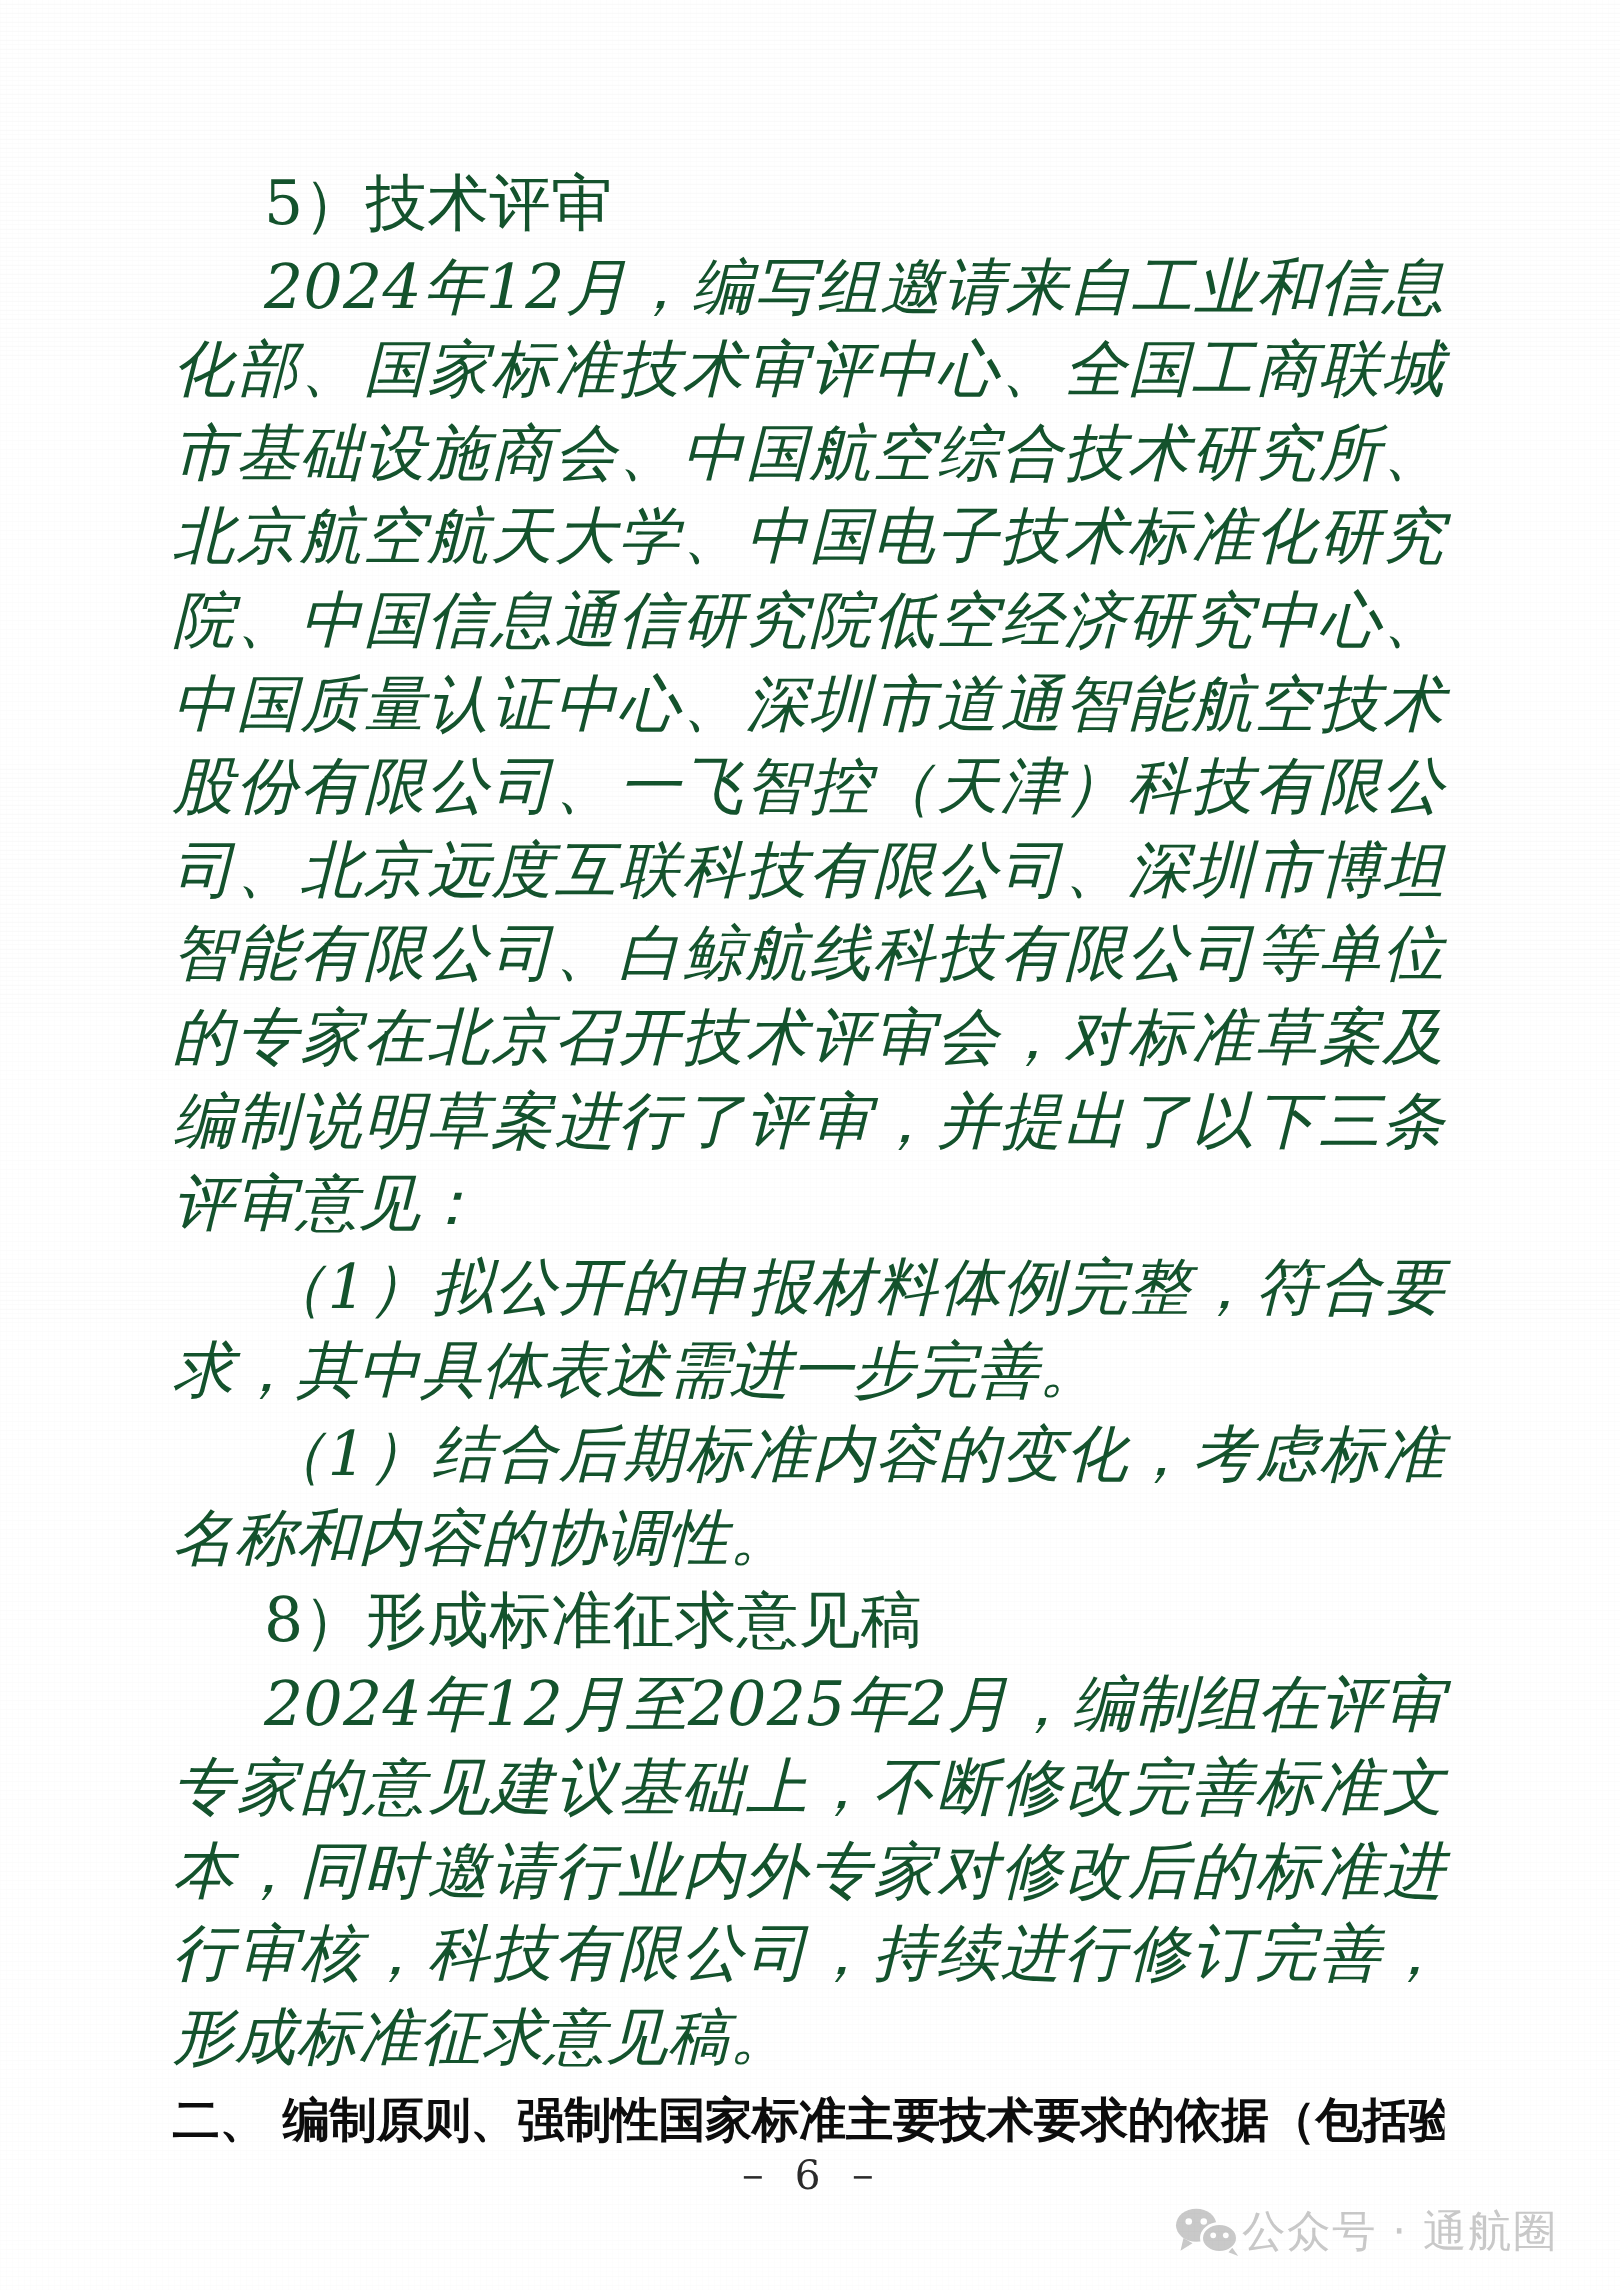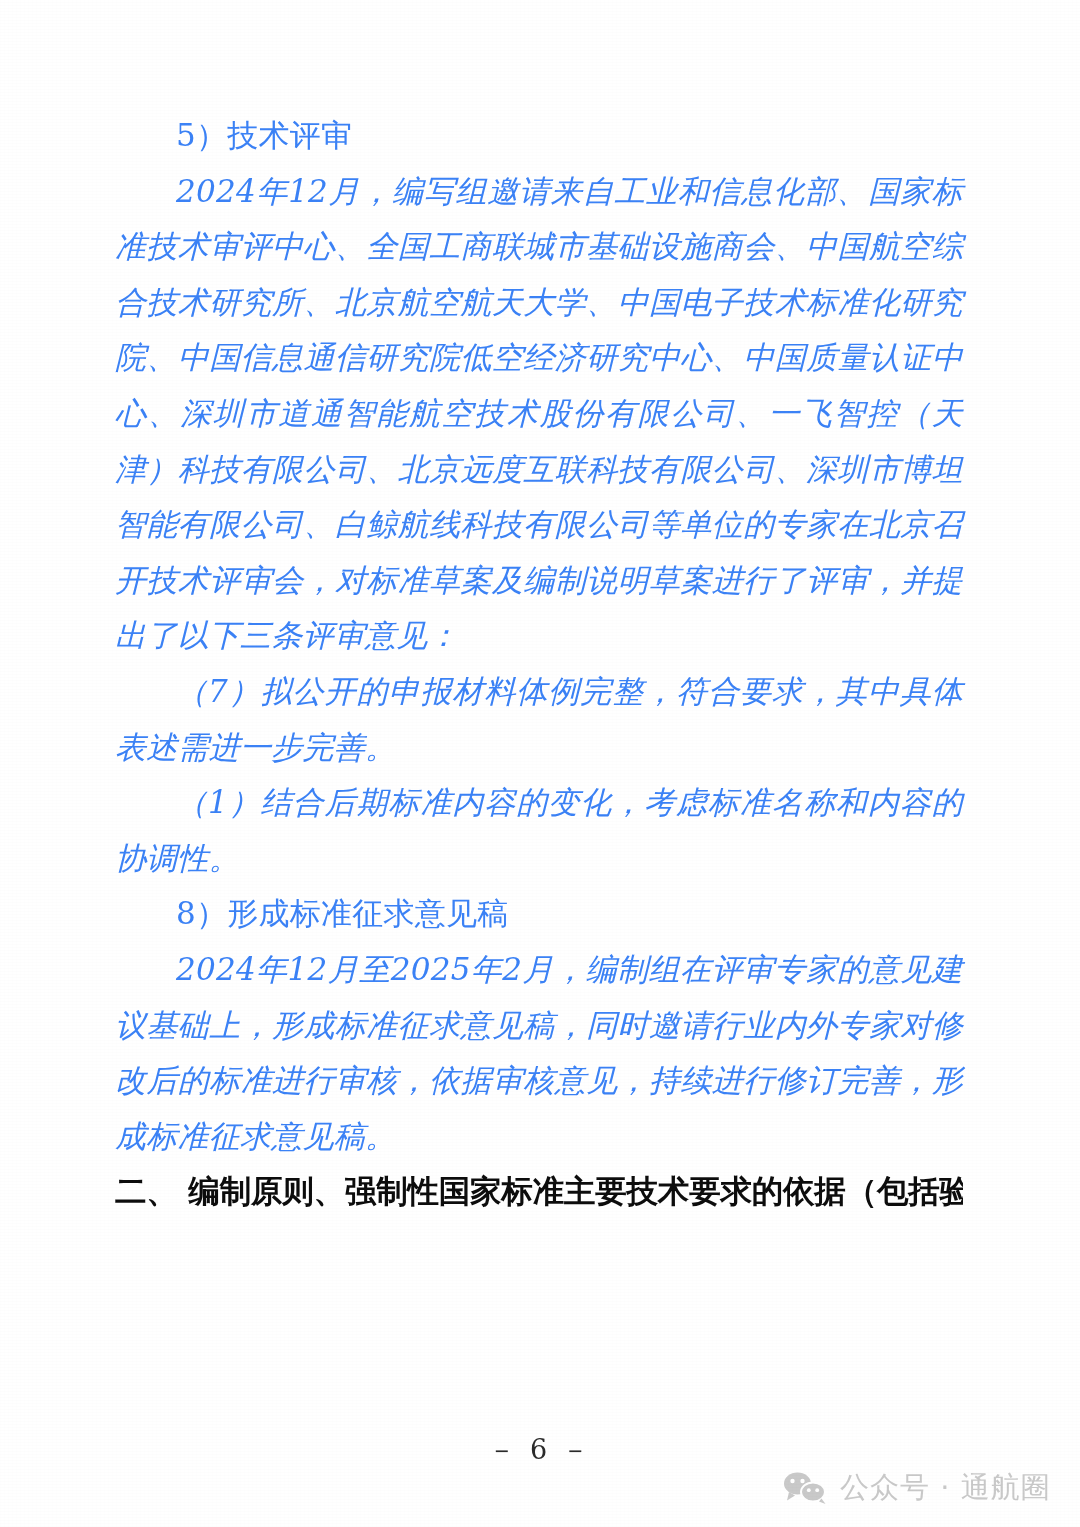--- a/index.html
+++ b/index.html
@@ -27,23 +27,23 @@
   
   #content {
     position: absolute;
     left: 115px;
     top: 108px;
     width: 848px;
   }
 
   .para {
     font-family: "DejaVu Serif", "Liberation Serif", serif;
-    font-size: 31px;
+    font-size: 41px;
     line-height: 55.6px;
-    color: #3b82f6;
+    color: #14532d;
     margin: 0;
     text-align: justify;
     text-justify: inter-character;
     text-align-last: left;
     letter-spacing: 0.25px;
     white-space: normal;
   }
 
   .para.indent {
     text-indent: 61px;
@@ -84,21 +84,20 @@
     letter-spacing: 3px;
   }
 
   
   #watermark {
     position: absolute;
     left: 782px;
     top: 1468px;
     display: flex;
     align-items: center;
-    gap: 12px;
     opacity: 1;
   }
   #watermark .wm-icon {
     width: 46px;
     height: 34px;
     position: relative;
     flex: 0 0 auto;
   }
   #watermark .wm-text {
     font-family: "DejaVu Sans", "Liberation Sans", sans-serif;
@@ -120,24 +119,24 @@
   }
 </style>
 </head>
 <body>
 
 <div id="page">
 
   <div id="content">
       <p class="para subhead">5）技术评审</p>
       <p class="para indent">2024年12月，编写组邀请来自工业和信息化部、国家标准技术审评中心、全国工商联城市基础设施商会、中国航空综合技术研究所、北京航空航天大学、中国电子技术标准化研究院、中国信息通信研究院低空经济研究中心、中国质量认证中心、深圳市道通智能航空技术股份有限公司、一飞智控（天津）科技有限公司、北京远度互联科技有限公司、深圳市博坦智能有限公司、白鲸航线科技有限公司等单位的专家在北京召开技术评审会，对标准草案及编制说明草案进行了评审，并提出了以下三条评审意见：</p>
-      <p class="para indent">（7）拟公开的申报材料体例完整，符合要求，其中具体表述需进一步完善。</p>
+      <p class="para indent">（1）拟公开的申报材料体例完整，符合要求，其中具体表述需进一步完善。</p>
       <p class="para indent">（1）结合后期标准内容的变化，考虑标准名称和内容的协调性。</p>
       <p class="para subhead">8）形成标准征求意见稿</p>
-      <p class="para indent">2024年12月至2025年2月，编制组在评审专家的意见建议基础上，形成标准征求意见稿，同时邀请行业内外专家对修改后的标准进行审核，依据审核意见，持续进行修订完善，形成标准征求意见稿。</p>
+      <p class="para indent">2024年12月至2025年2月，编制组在评审专家的意见建议基础上，不断修改完善标准文本，同时邀请行业内外专家对修改后的标准进行审核，科技有限公司，持续进行修订完善，形成标准征求意见稿。</p>
       <p class="section-heading">二、 编制原则、强制性国家标准主要技术要求的依据（包括验证报</p>
     </div>
 
   <div id="page-number">－ 6 －</div>
 
   <div id="watermark">
     <span class="wm-icon">
       <svg width="46" height="34" viewBox="0 0 46 34" aria-hidden="true">
 
         <ellipse cx="15.5" cy="12.5" rx="13.5" ry="11" fill="#c9c9c9"></ellipse>

